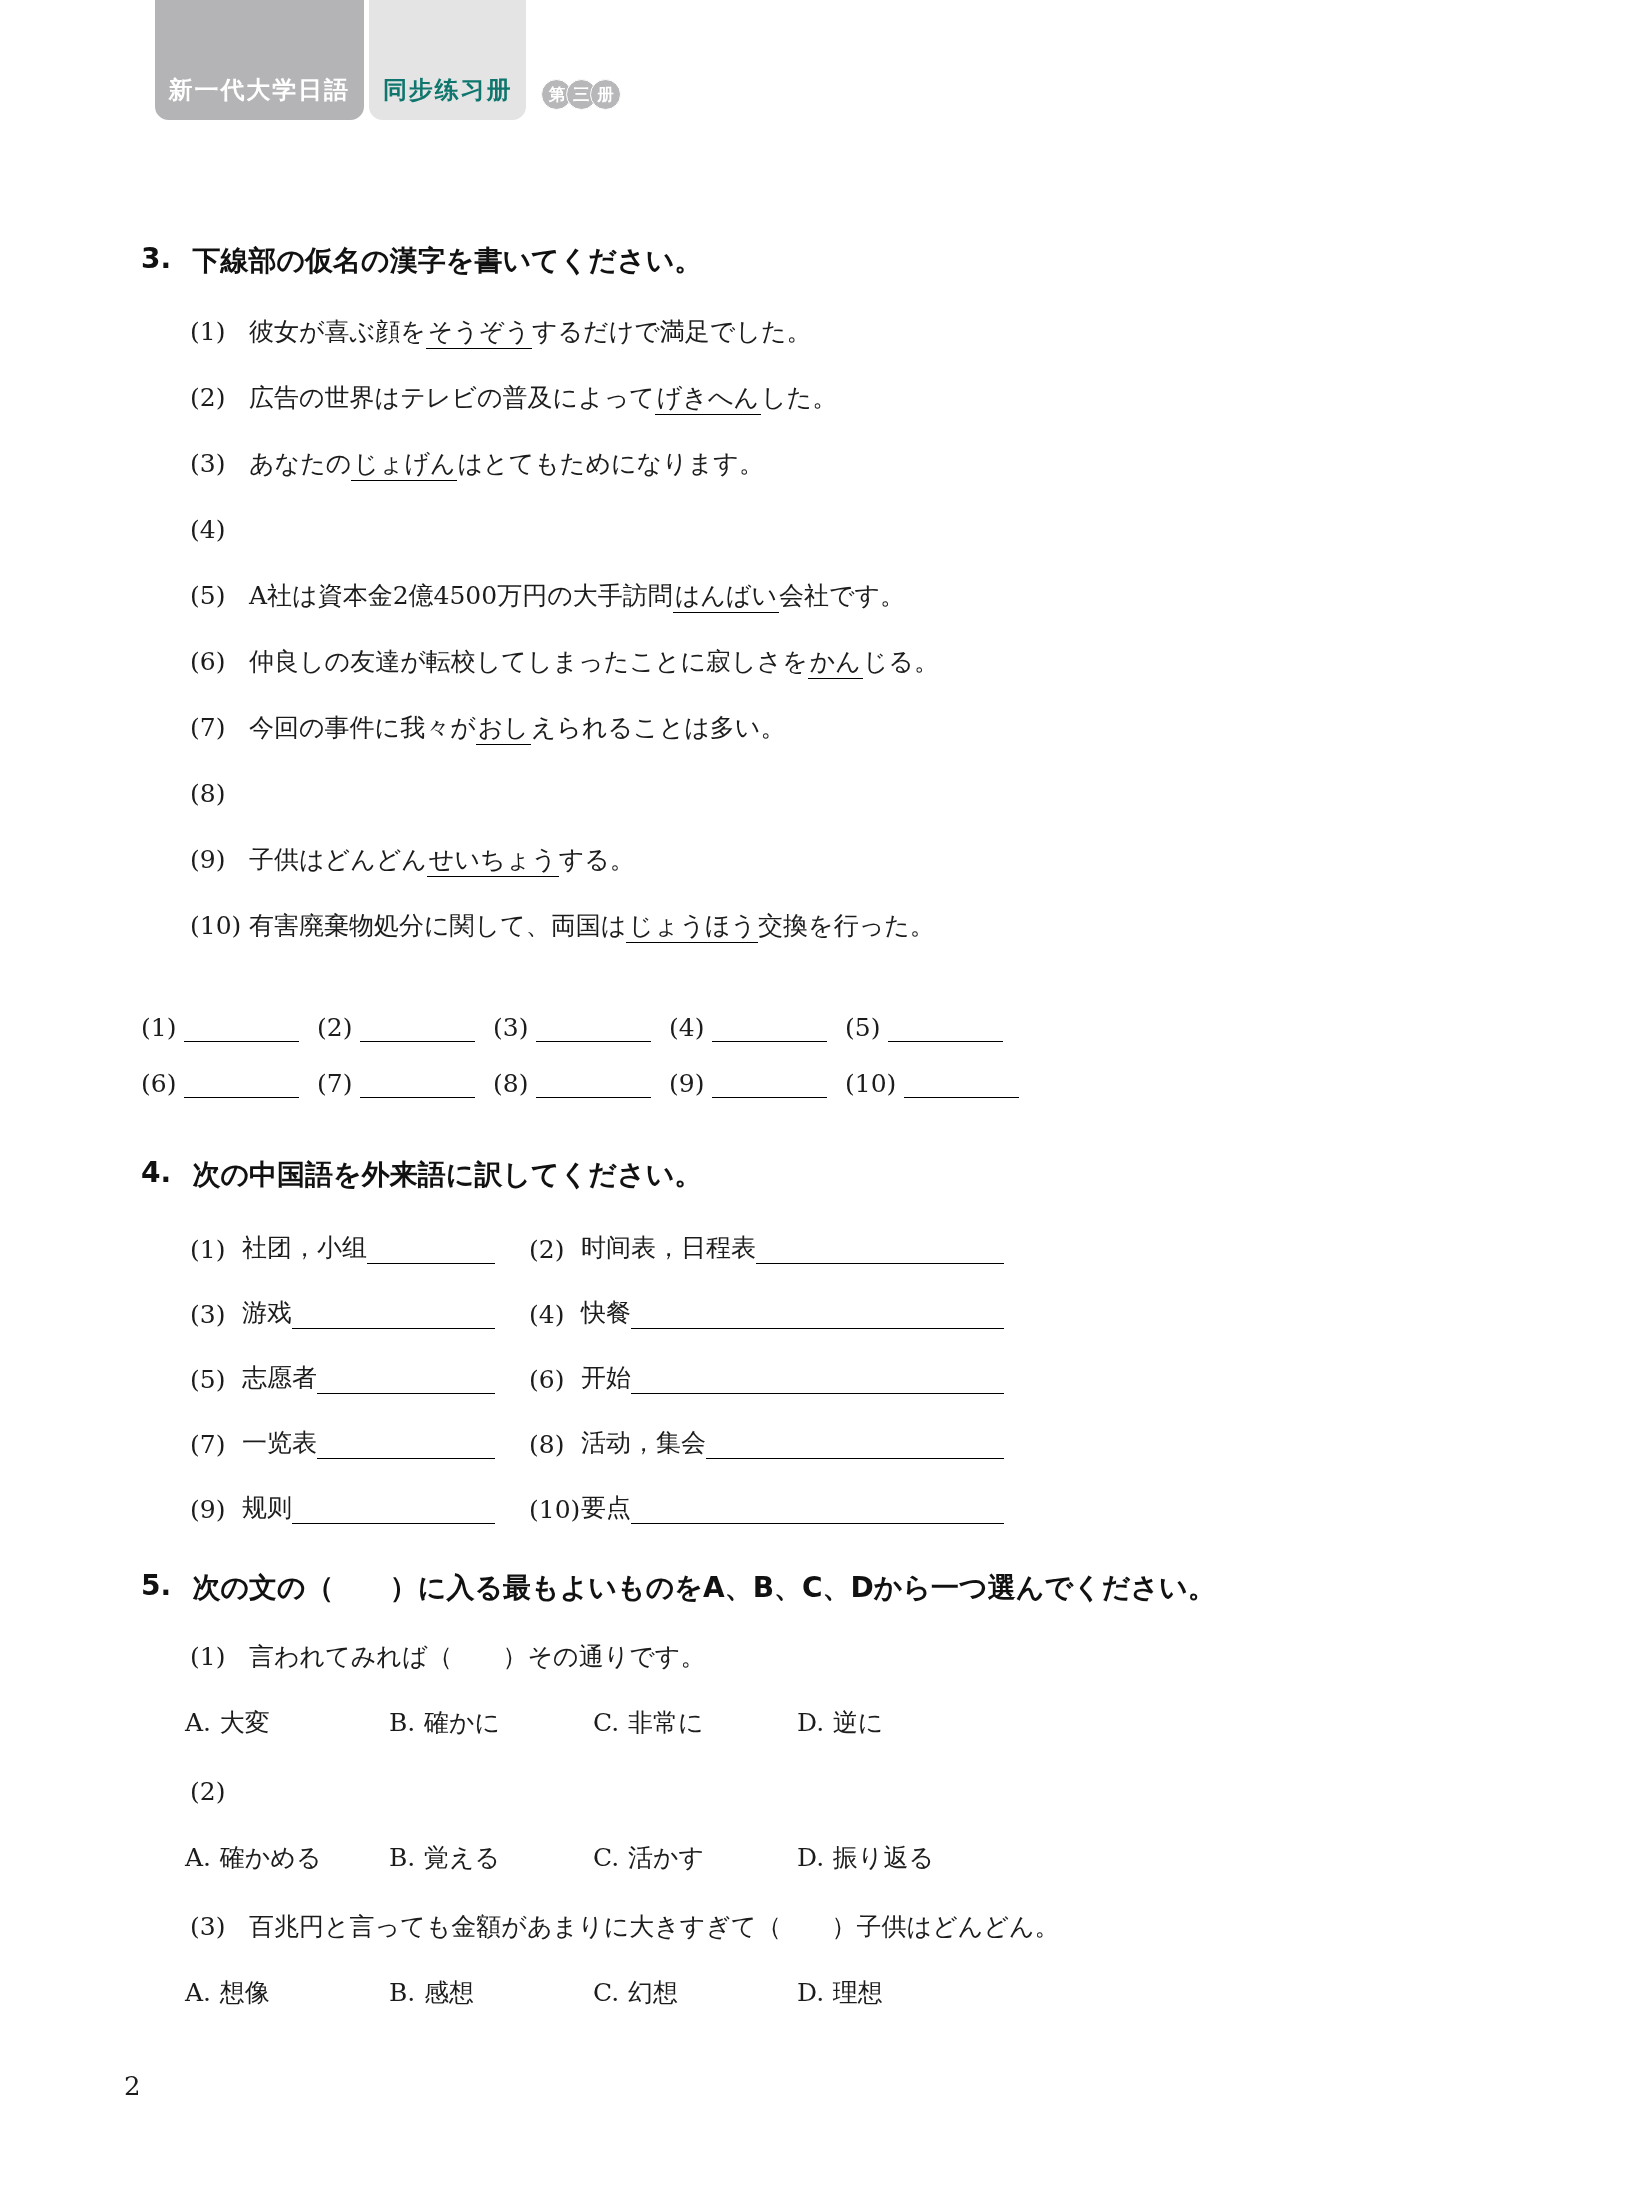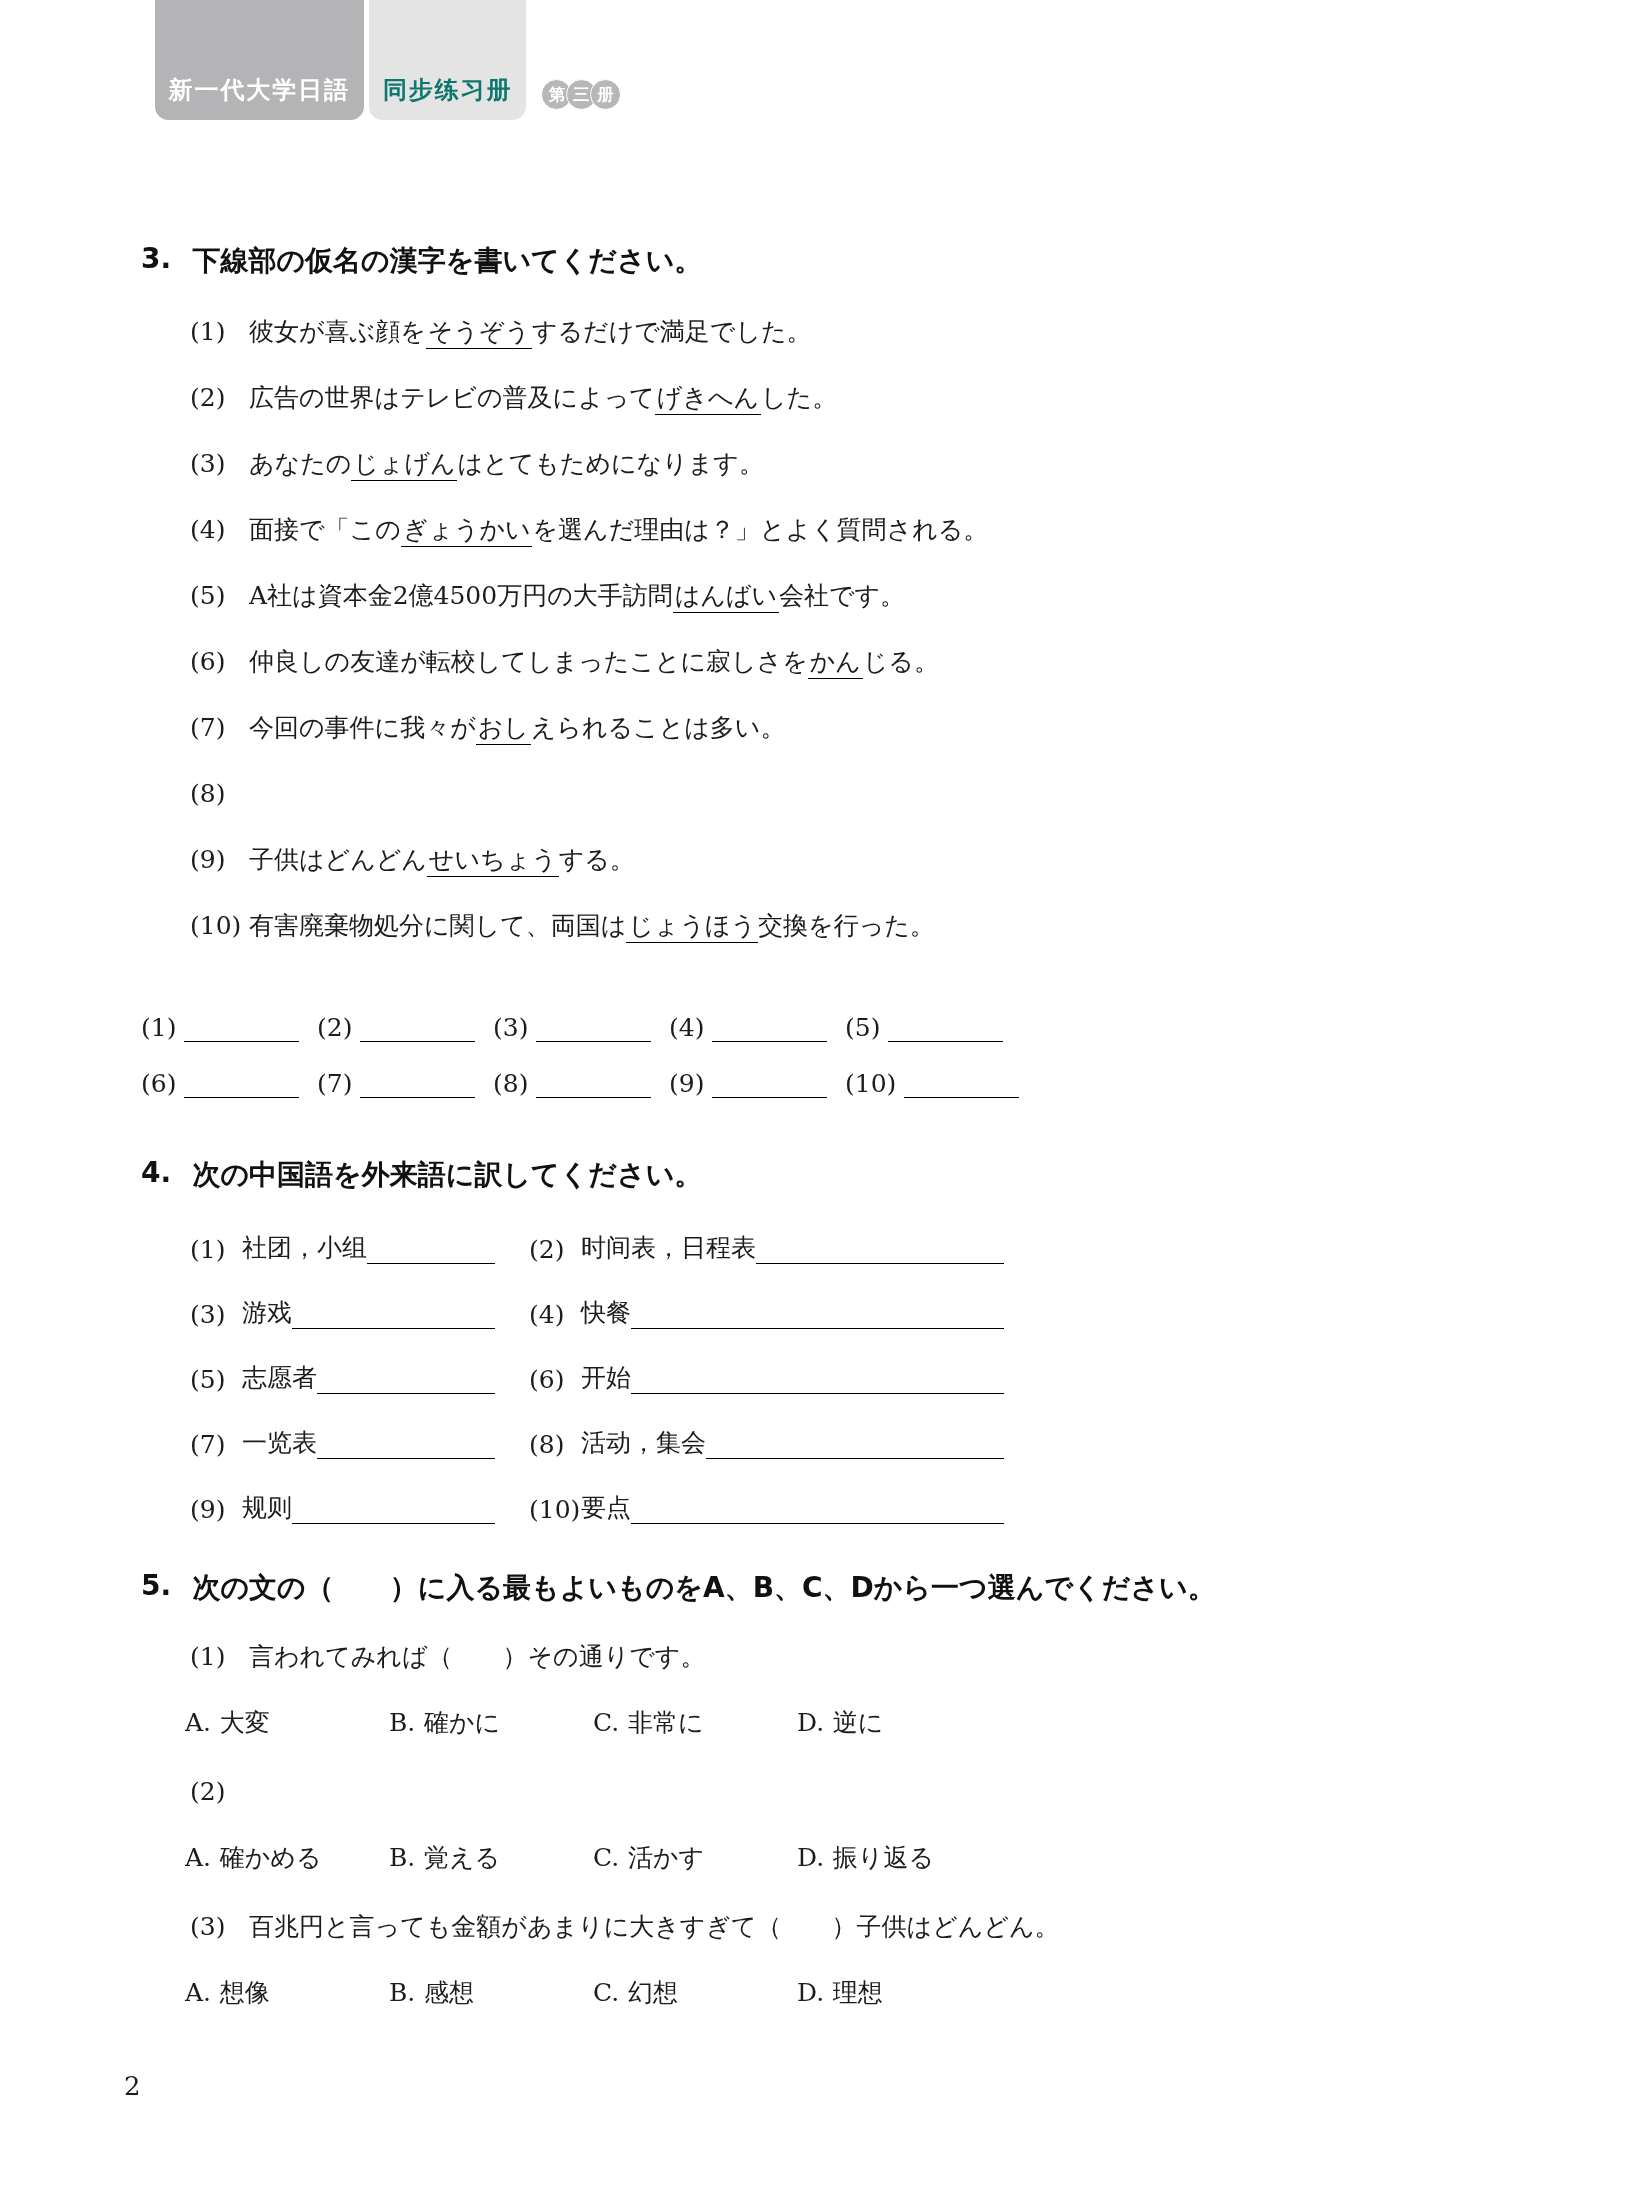--- a/index.html
+++ b/index.html
@@ -113,21 +113,20 @@
         <li class="sent">
           <span class="inum">(2)</span>
           <span><span>広告の世界はテレビの普及によって</span><span class="kana">げきへん</span><span>した。</span></span>
         </li>
         <li class="sent">
           <span class="inum">(3)</span>
           <span><span>あなたの</span><span class="kana">じょげん</span><span>はとてもためになります。</span></span>
         </li>
         <li class="sent">
           <span class="inum">(4)</span>
-          <span><span>面接で「この</span><span class="kana">ぎょうかい</span><span>を選んだ理由は？」とよく質問される。</span></span>
         </li>
         <li class="sent">
           <span class="inum">(5)</span>
           <span><span>A社は資本金2億4500万円の大手訪問</span><span class="kana">はんばい</span><span>会社です。</span></span>
         </li>
         <li class="sent">
           <span class="inum">(6)</span>
           <span><span>仲良しの友達が転校してしまったことに寂しさを</span><span class="kana">かん</span><span>じる。</span></span>
         </li>
         <li class="sent">

